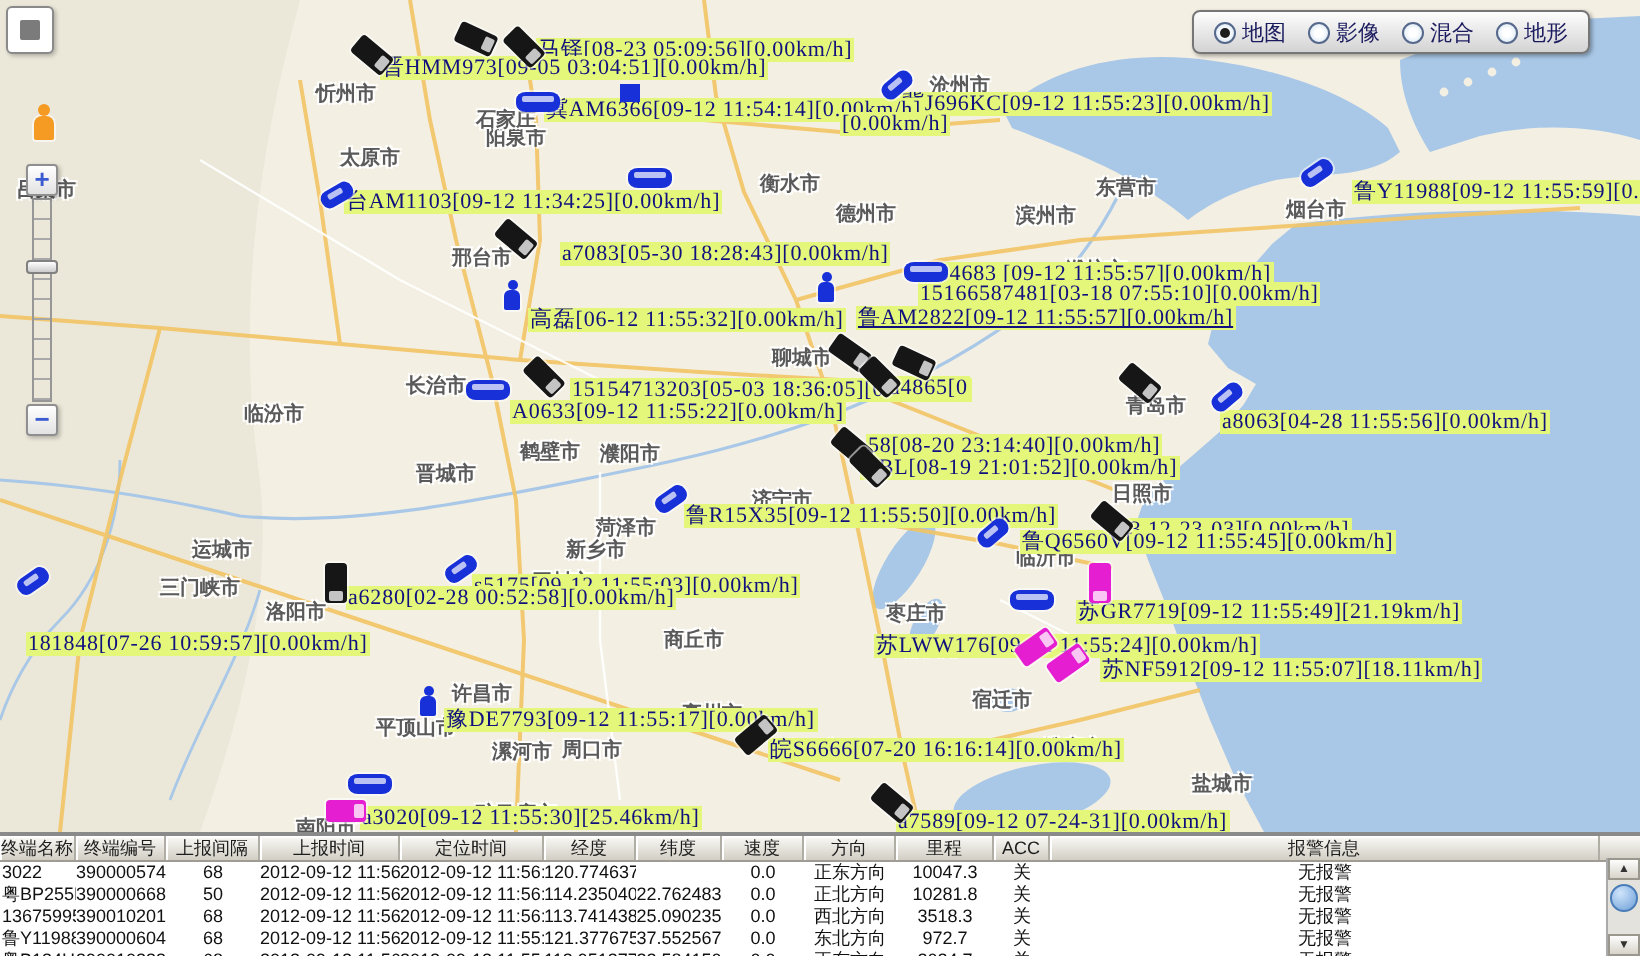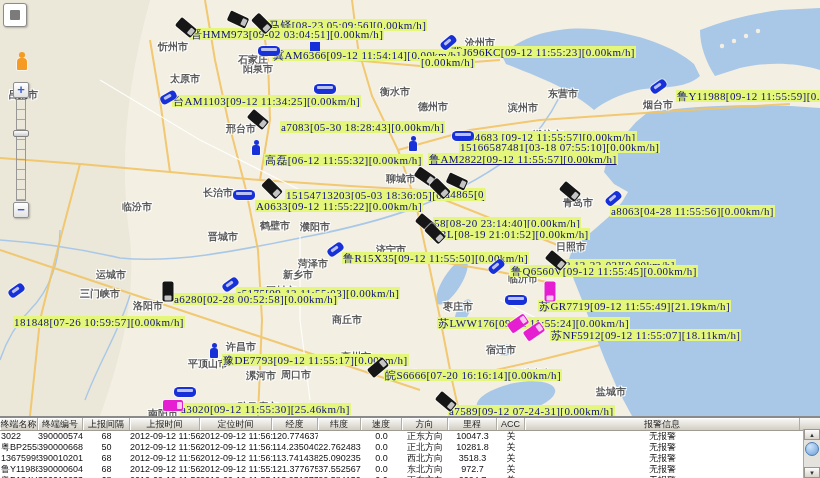--- a/index.html
+++ b/index.html
@@ -209,21 +209,21 @@
         <div class="veh truck black" style="left: 158px; top: 286px; transform: rotate(90deg);"></div>
         <div class="veh car blue" style="left: 8px; top: 286px; transform: rotate(-35deg);"></div>
         <div class="veh person blue" style="left: 210px; top: 343px;"></div>
         <div class="veh truck black" style="left: 368px; top: 362px; transform: rotate(-40deg);"></div>
         <div class="veh truck black" style="left: 436px; top: 396px; transform: rotate(40deg);"></div>
         <div class="veh bus blue" style="left: 174px; top: 387px;"></div>
         <div class="veh truck magenta" style="left: 163px; top: 400px;"></div>
       </div>
     <div id="vlabels">
         <div class="vlabel" style="left: 268px; top: 19px;">马铎[08-23 05:09:56][0.00km/h]</div>
-        <div class="vlabel" style="left: 190px; top: 28px;">晋HMM973[09-02 03:04:51][0.00km/h]</div>
+        <div class="vlabel" style="left: 190px; top: 28px;">晋HMM973[09-05 03:04:51][0.00km/h]</div>
         <div class="vlabel" style="left: 450px; top: 46px;">冀J696KC[09-12 11:55:23][0.00km/h]</div>
         <div class="vlabel" style="left: 272px; top: 49px;">冀AM6366[09-12 11:54:14][0.00km/h]</div>
         <div class="vlabel" style="left: 420px; top: 56px;">[0.00km/h]</div>
         <div class="vlabel" style="left: 172px; top: 95px;">台AM1103[09-12 11:34:25][0.00km/h]</div>
         <div class="vlabel" style="left: 676px; top: 90px;">鲁Y11988[09-12 11:55:59][0.00km/h]</div>
         <div class="vlabel" style="left: 280px; top: 121px;">a7083[05-30 18:28:43][0.00km/h]</div>
         <div class="vlabel" style="left: 462px; top: 131px;">134683 [09-12 11:55:57][0.00km/h]</div>
         <div class="vlabel" style="left: 459px; top: 141px;">15166587481[03-18 07:55:10][0.00km/h]</div>
         <div class="vlabel" style="left: 428px; top: 153px; text-decoration: underline;">鲁AM2822[09-12 11:55:57][0.00km/h]</div>
         <div class="vlabel" style="left: 264px; top: 154px;">高磊[06-12 11:55:32][0.00km/h]</div>
@@ -251,20 +251,38 @@
     <div id="corner-widget">
       <div class="glyph"></div>
     </div>
     <div id="pegman"></div>
     <div id="zoom-in" class="zbtn">+</div>
     <div id="zoom-track">
       <div id="zoom-handle"></div>
     </div>
     <div id="zoom-out" class="zbtn">−</div>
 
+    <div id="layer-panel">
+        <span class="opt">
+          <span class="radio sel"></span>
+          <span>地图</span>
+        </span>
+        <span class="opt">
+          <span class="radio"></span>
+          <span>影像</span>
+        </span>
+        <span class="opt">
+          <span class="radio"></span>
+          <span>混合</span>
+        </span>
+        <span class="opt">
+          <span class="radio"></span>
+          <span>地形</span>
+        </span>
+      </div>
   </div>
 
   <div id="tpanel">
     <div id="thead">
         <div class="th" style="width: 38px;">终端名称</div>
         <div class="th" style="width: 45px;">终端编号</div>
         <div class="th" style="width: 47px;">上报间隔</div>
         <div class="th" style="width: 70px;">上报时间</div>
         <div class="th" style="width: 72px;">定位时间</div>
         <div class="th" style="width: 46px;">经度</div>

